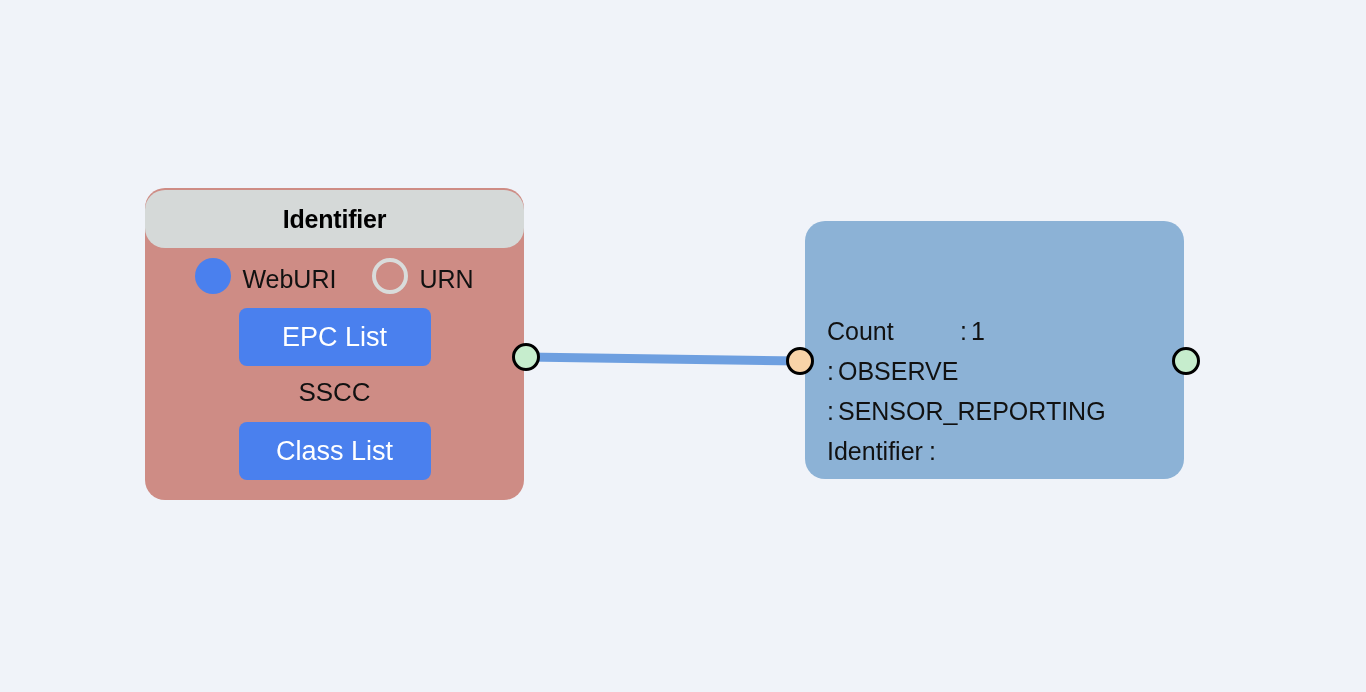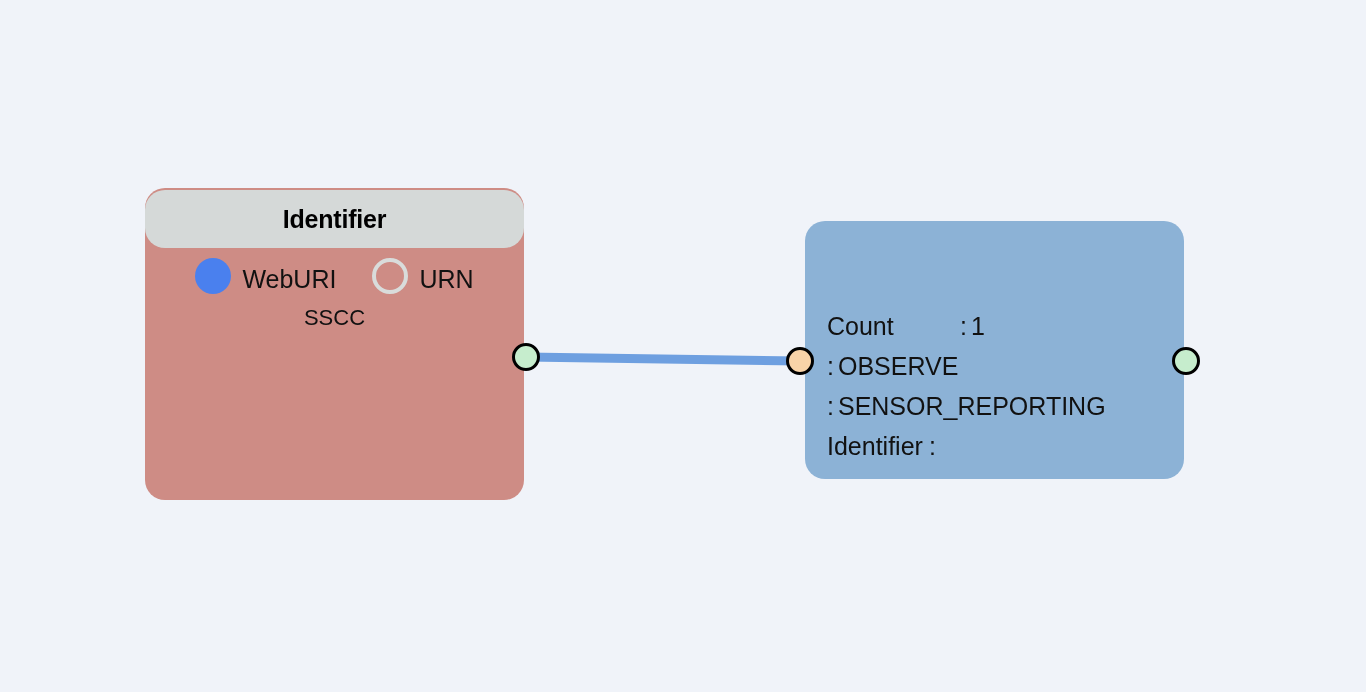--- a/index.html
+++ b/index.html
@@ -133,21 +133,21 @@
     font-size: 27px;
     line-height: 58px;
     text-align: center;
     padding: 0;
     cursor: pointer;
   }
 
   .mid-label {
     margin-top: 11px;
     text-align: center;
-    font-size: 22px;
+    font-size: 26px;
     color: #111111;
   }
 
   
   #node-objectevent {
     left: 805px;
     top: 221px;
     width: 379px;
     height: 258px;
   }
@@ -168,21 +168,21 @@
     cursor: pointer;
     line-height: 0;
   }
 
   .fields {
     padding: 27px 0 0 22px;
   }
 
   .field-row {
     display: flex;
-    align-items: center;
+    align-items: flex-end;
     height: 40px;
     white-space: nowrap;
     font-size: 25px;
     color: #111111;
   }
   .field-label {
     display: inline-block;
     min-width: 133px;
     flex: none;
   }
@@ -228,23 +228,25 @@
     <div class="node-content">
 
       <div class="radio-row">
         <span class="radio checked"></span>
         <span class="radio-label">WebURI</span>
         <span class="radio-gap"></span>
         <span class="radio unchecked"></span>
         <span class="radio-label">URN</span>
       </div>
 
+      <button class="list-btn">EPC List</button>
 
       <div class="mid-label">SSCC</div>
 
+      <button class="list-btn">Class List</button>
     </div>
 
     <span class="port port-green" style="left:367px; top:155px;"></span>
   </div>
 
   <div class="node" id="node-objectevent">
 
     <div class="node-body"></div>
 
 

